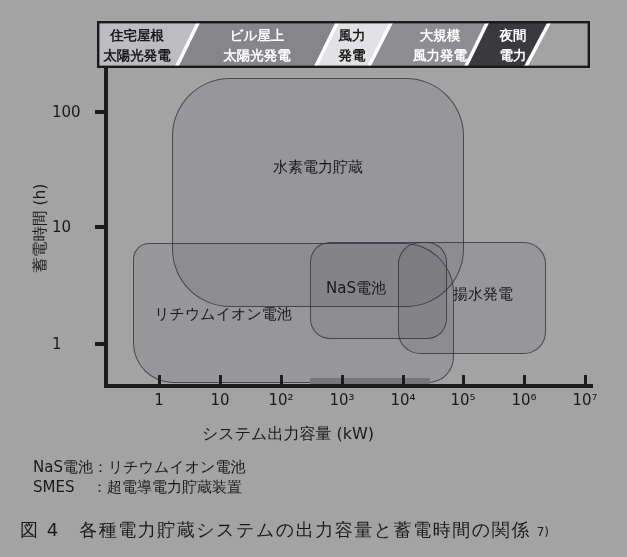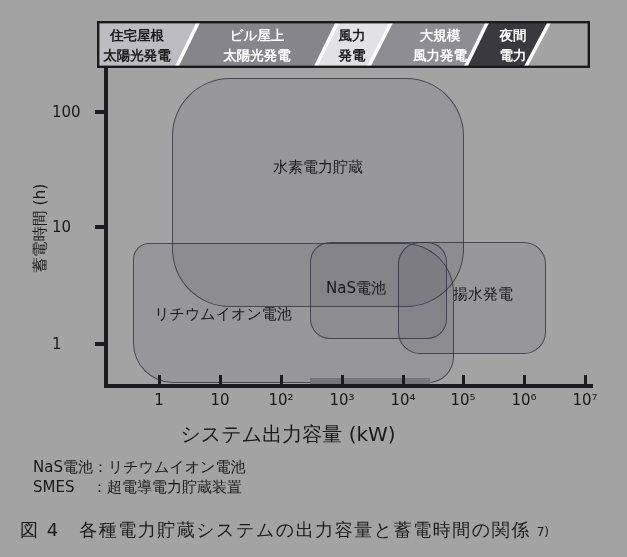--- a/index.html
+++ b/index.html
@@ -16,21 +16,21 @@
   .axis{background:#1c1c1e;}
   .y-axis{left:104px;top:68px;width:4px;height:320px;}
   .x-axis{left:104px;top:384px;width:489px;height:4px;}
   .ytick{background:#1c1c1e;width:9px;height:4px;left:95px;}
   .xtick{background:#1c1c1e;width:3px;height:9px;top:375px;}
   .ytick-label{width:40px;left:52px;text-align:left;font-size:15px;line-height:16px;}
   .xtick-label{width:44px;text-align:center;top:392px;font-size:15px;line-height:16px;}
   .y-title{left:40px;top:228px;transform:translate(-50%,-50%) rotate(-90deg);
     white-space:nowrap;font-size:15.5px;}
   .x-title{left:288px;top:434px;transform:translate(-50%,-50%);
-    white-space:nowrap;font-size:20px;}
+    white-space:nowrap;font-size:16px;}
   
   .region{background:rgba(55,55,72,0.105);border:1.2px solid rgba(45,45,58,0.75);}
   .r-hydrogen{left:172px;top:78px;width:290px;height:227px;border-radius:58px;}
   .r-lithium{left:133px;top:243px;width:319px;height:138px;border-radius:16px 50px 26px 40px;}
   .r-nas{left:310px;top:242px;width:135px;height:95px;border-radius:20px;}
   .r-pumped{left:398px;top:242px;width:146px;height:110px;border-radius:22px;}
   .r-smes-bar{left:310px;top:378px;width:120px;height:6px;background:#77777b;}
   .region-label{transform:translate(-50%,-50%);white-space:nowrap;font-size:15px;color:#18181a;}
   .l-hydrogen{left:318px;top:167px;}
   .l-nas{left:356px;top:288px;}

